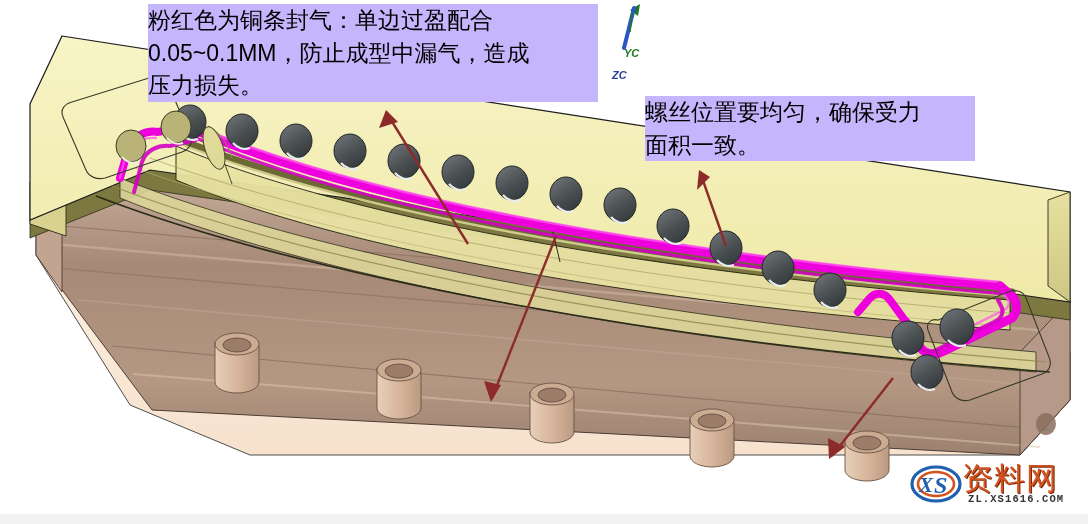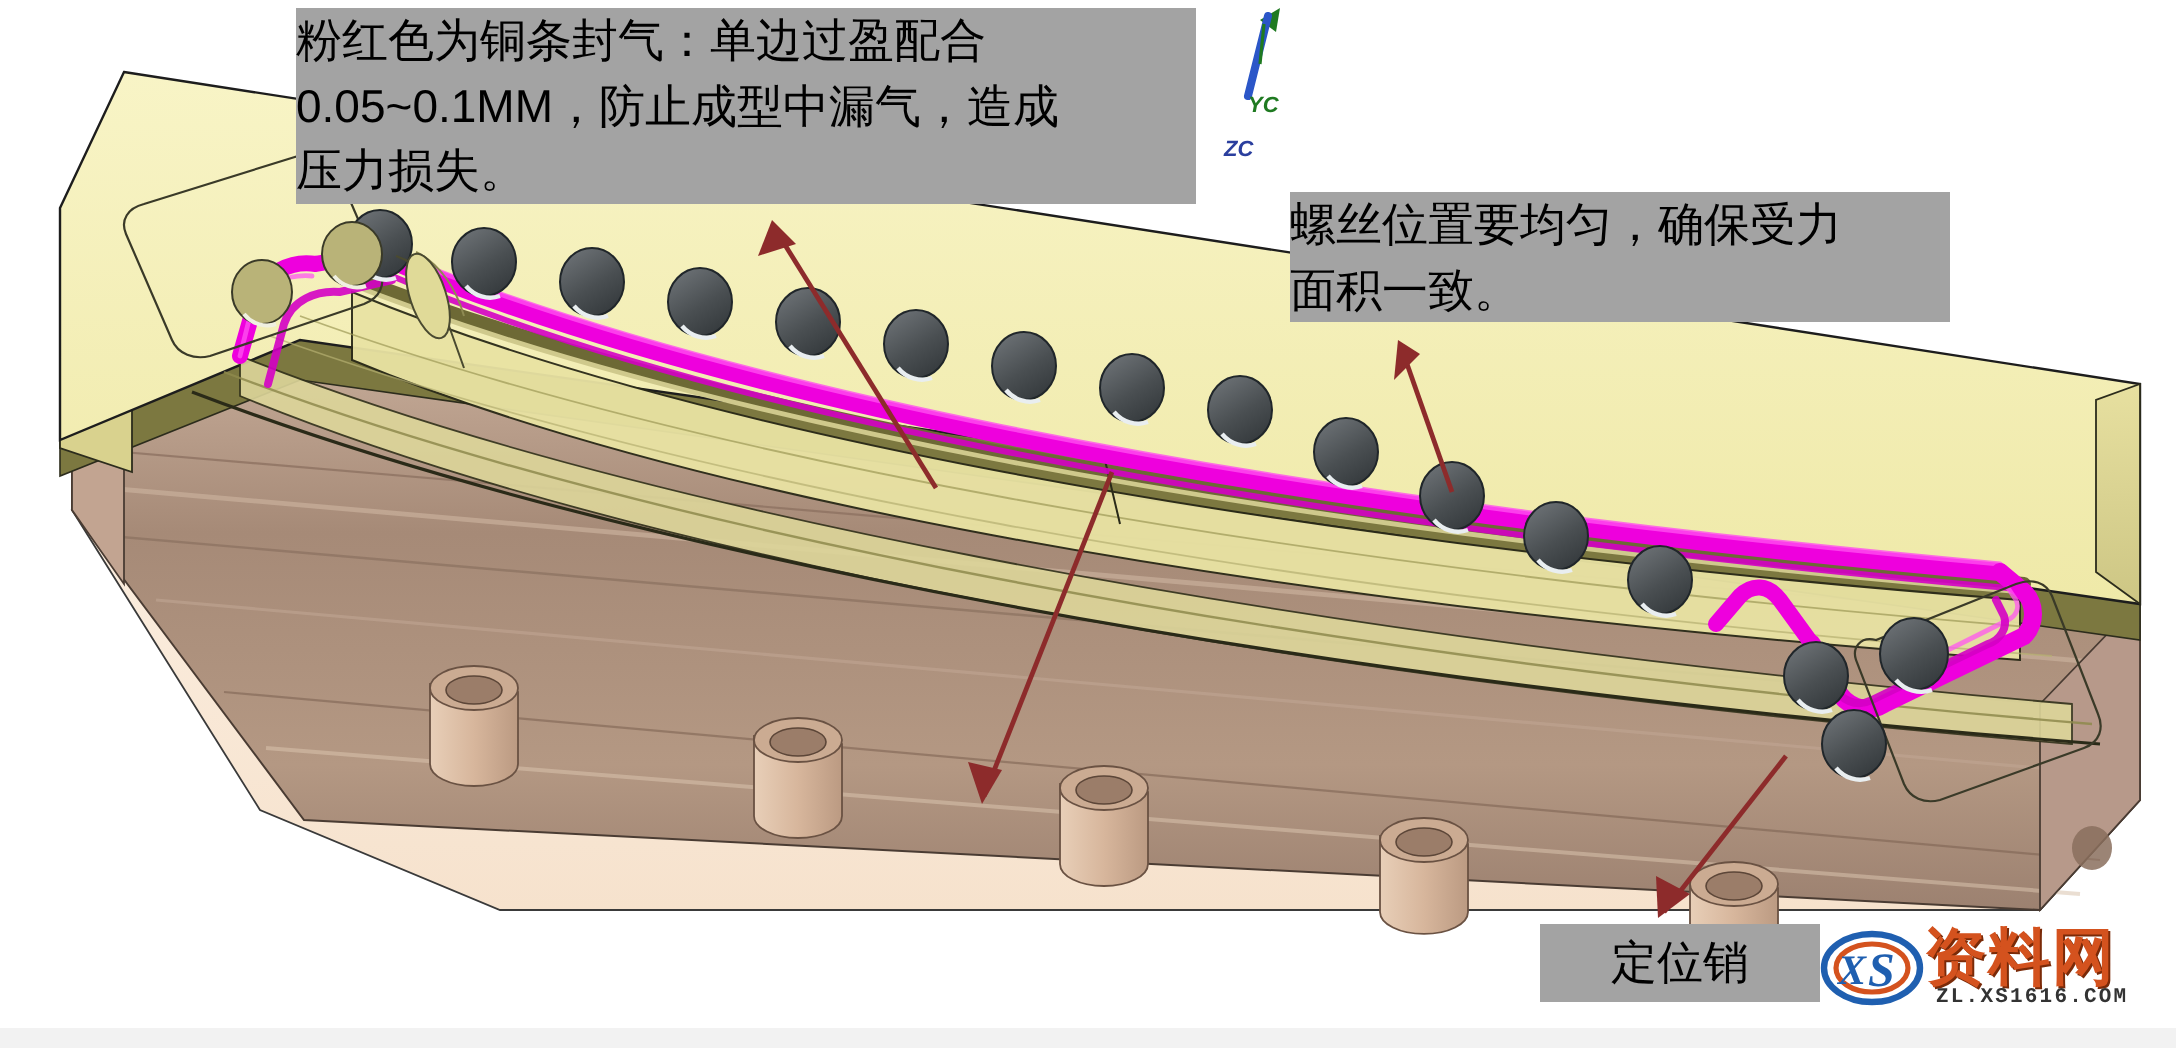--- a/index.html
+++ b/index.html
@@ -5,37 +5,37 @@
   html,body{margin:0;padding:0;background:#ffffff;}
   body{width:1088px;height:524px;overflow:hidden;
        font-family:"Liberation Sans","DejaVu Sans",sans-serif;}
   #stage{position:relative;width:1088px;height:524px;background:#ffffff;overflow:hidden;}
 
   
   #cad{position:absolute;left:0;top:0;width:1088px;height:524px;}
   #cad svg{display:block;width:1088px;height:524px;}
 
   
-  .note{position:absolute;background:#a3a3a3;color:#000000;
+  .note{position:absolute;background:#c4b5fd;color:#000000;
         font-size:23px;line-height:1.42;white-space:pre-line;
         letter-spacing:0px;z-index:40;}
   .note.l1{left:148px;top:4px;width:450px;}
   .note.l2{left:645px;top:96px;width:330px;}
   .note.l3{left:100px;top:400px;width:450px;}
   .note.l4{left:770px;top:462px;width:120px;text-align:center;padding:3px 10px;}
 
   
   #triad{position:absolute;left:600px;top:2px;width:70px;height:62px;z-index:45;}
   .triad-lbl{position:absolute;font-size:11px;font-weight:bold;font-style:italic;}
   #lbl-yc{left:24px;top:13px;color:#1f7a21;margin-top:32px;}
   #lbl-zc{left:12px;top:39px;color:#2b3f9e;margin-top:28px;}
 
   
   #wm{position:absolute;left:910px;top:460px;width:172px;height:52px;z-index:60;}
-  #wm-text{position:absolute;left:52px;top:-2px;font-size:31px;font-weight:bold;
+  #wm-text{position:absolute;left:52px;top:-2px;font-size:31px;font-weight:normal;
            color:#d4521e;letter-spacing:1px;
            text-shadow:1px 1px 0 #7a2a08;}
   #wm-url{position:absolute;left:58px;top:33px;font-size:10.5px;font-weight:bold;
           color:#333333;letter-spacing:1.1px;
           font-family:Liberation Mono, monospace;}
 
   
   #footer-edge{position:absolute;left:0;top:514px;width:1088px;height:10px;
                background:#f2f2f2;z-index:70;}
 </style>
@@ -307,21 +307,20 @@
   </div>
 
   <div class="note l1">粉红色为铜条封气：单边过盈配合
 0.05~0.1MM，防止成型中漏气，造成
 压力损失。</div>
 
   <div class="note l2">螺丝位置要均匀，确保受力
 面积一致。</div>
 
 
-  <div class="note l4">定位销</div>
 
   <div id="wm">
     <svg width="52" height="48" viewBox="0 0 52 48" xmlns="http://www.w3.org/2000/svg">
       <ellipse cx="26" cy="24" rx="24" ry="17" fill="none" stroke="#1f5fb0" stroke-width="3.2"></ellipse>
       <ellipse cx="26" cy="24" rx="18" ry="12" fill="none" stroke="#d4521e" stroke-width="2.6"></ellipse>
       <text x="9" y="32" font-family="'Liberation Serif',serif" font-size="21" font-weight="bold" font-style="italic" fill="#1f5fb0">X</text>
       <text x="24" y="33" font-family="'Liberation Serif',serif" font-size="24" font-weight="bold" font-style="italic" fill="#1f5fb0">S</text>
     </svg>
     <div id="wm-text">资料网</div>
     <div id="wm-url">ZL.XS1616.COM</div>

